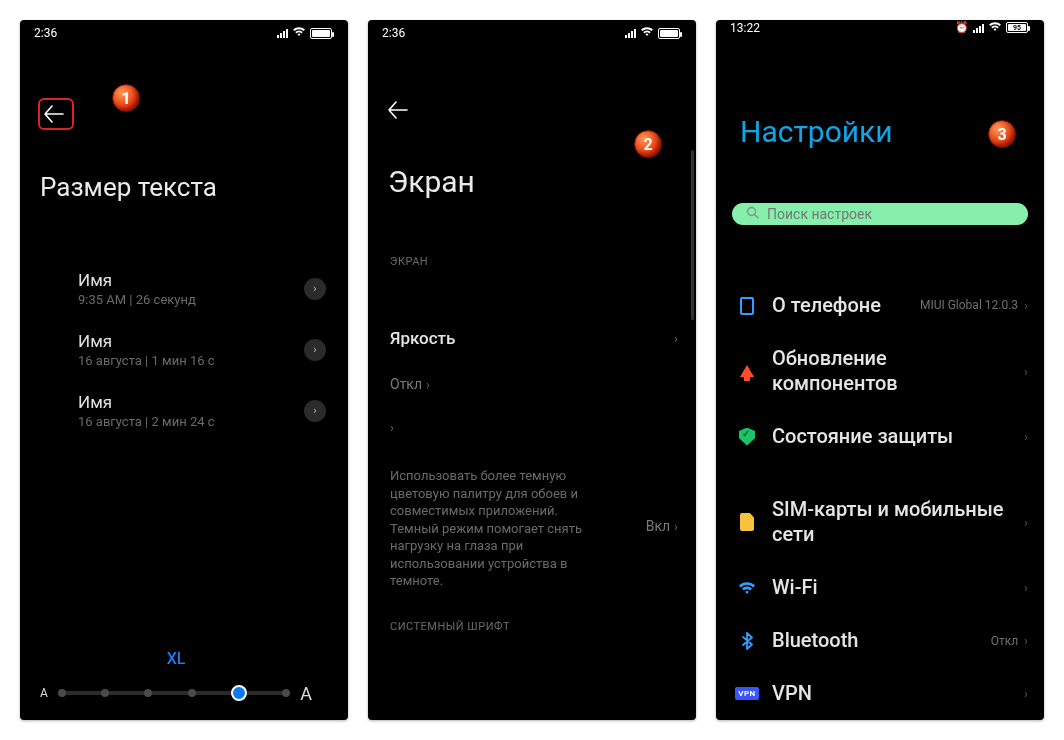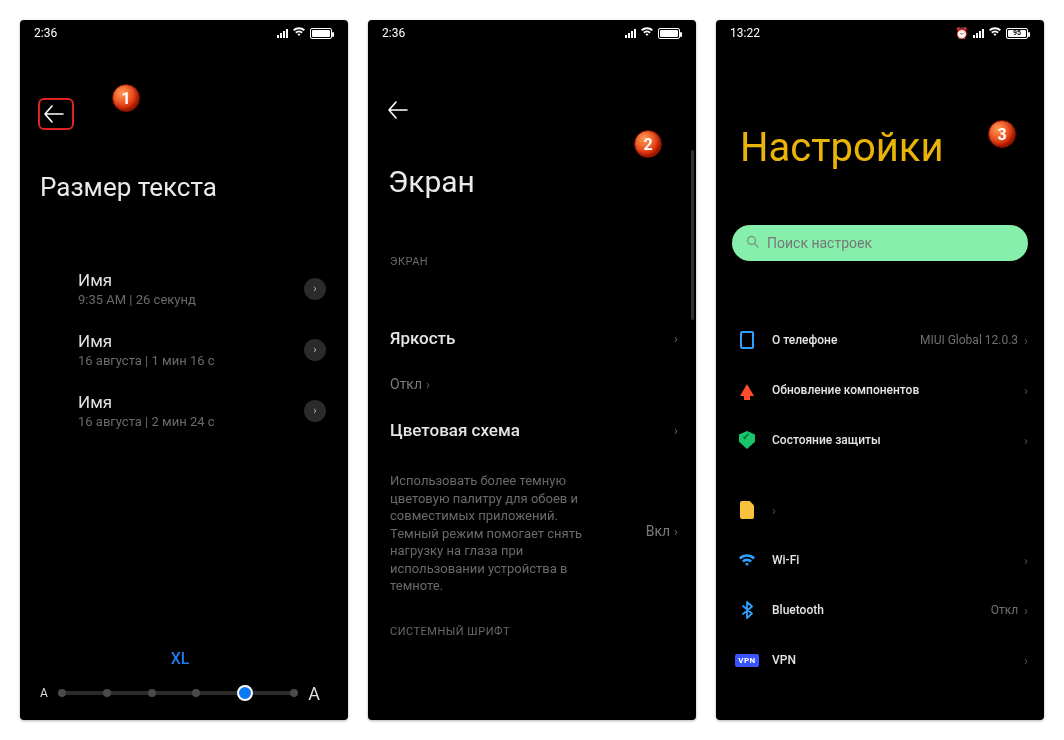--- a/index.html
+++ b/index.html
@@ -70,21 +70,21 @@
     padding: 12px 8px;
     margin-left: 36px;
   }
   .s1-item .txt .name { color:#e0e0e0; font-size:17px; }
   .s1-item .txt .sub { color:#6a6a6a; font-size:13px; margin-top:2px; }
   .chev-circle {
     width:22px; height:22px; border-radius:50%; background:#2b2b2b;
     display:flex; align-items:center; justify-content:center; color:#bbb; font-size:11px;
   }
   .s1-bottom {
-    position:absolute; bottom:16px; left:0; right:8px; padding: 0 20px;
+    position:absolute; bottom:16px; left:0; right:16px; padding: 0 20px;
   }
   .size-label { text-align:center; color:#1d7df0; font-size:16px; margin-bottom:14px; font-weight:500;}
   .slider-row { display:flex; align-items:center; gap:10px; }
   .slider-a-small { font-size:12px; color:#ddd; }
   .slider-a-big { font-size:18px; color:#ddd; }
   .slider-track {
     flex:1; height:22px; display:flex; align-items:center; justify-content:space-between;
     position:relative;
   }
   .slider-track::before {
@@ -101,36 +101,36 @@
   .s2-list { padding: 0 18px 0 22px; overflow:hidden; flex:1; }
   .s2-item { padding: 14px 0; display:flex; gap:10px; align-items:flex-start; }
   .s2-item .main { flex:1; }
   .s2-item .main .title { color:#e5e5e5; font-size:17px; font-weight:500; }
   .s2-item .main .desc { color:#6a6a6a; font-size:13px; line-height:1.35; margin-top:4px; max-width: 200px; }
   .s2-item .right { display:flex; align-items:center; gap:4px; color:#7a7a7a; font-size:14px; align-self:center;}
   .s2-item .right .chev { color:#666; font-size:13px; }
   .scrollbar2 { position:absolute; right:2px; top:130px; width:3px; height:170px; background:#333; border-radius:2px; }
 
   
-  .s3-title { font-size:40px; font-weight:400; color:#eab308; padding: 40px 24px 16px 24px; }
+  .s3-title { font-size:30px; font-weight:400; color:#0ea5e9; padding: 40px 24px 16px 24px; }
   .search-box {
     margin: 0 16px 16px 16px; background:#86efac; border-radius:18px; height:36px;
     display:flex; align-items:center; gap:8px; padding:0 14px; color:#777;
   }
   .search-box .mag { font-size:13px; opacity:0.7; }
   .search-box .ph { font-size:14px; }
   .s3-list { padding: 0 12px 0 16px; display:flex; flex-direction:column; }
   .s3-item {
     display:flex; align-items:center; gap:14px; padding: 14px 4px;
   }
   .s3-item .icon {
     width:22px; height:22px; display:flex; align-items:center; justify-content:center;
     font-size:14px;
   }
-  .s3-item .label { flex:1; color:#e5e5e5; font-size:12px; font-weight:500; line-height:1.25; }
+  .s3-item .label { flex:1; color:#e5e5e5; font-size:20px; font-weight:500; line-height:1.25; }
   .s3-item .right { display:flex; align-items:center; gap:6px; color:#707070; font-size:12px; }
   .s3-item .right .chev { color:#555; font-size:13px; }
   .spacer { height:20px; }
 
   .icon-square-blue { width:14px; height:18px; border:2px solid #2fa0ff; border-radius:2px; }
   .icon-arrow-up {
     width:0; height:0; border-left:7px solid transparent; border-right:7px solid transparent;
     border-bottom:12px solid #ff4d2e; position:relative;
   }
   .icon-arrow-up::after { content:""; position:absolute; left:-3px; top:11px; width:6px; height:5px; background:#ff4d2e; }
@@ -274,23 +274,20 @@
           <span class="chev">›</span>
         </div>
     </div>
     <div class="s2-item">
       <div class="right">
           <span>Откл</span>
           <span class="chev">›</span>
         </div>
     </div>
     <div class="s2-item">
-      <div class="main">
-          <div class="title">Цветовая схема</div>
-        </div>
       <div class="right">
           <span class="chev">›</span>
         </div>
     </div>
     <div class="s2-item">
       <div class="main">
         <div class="desc">Использовать более темную цветовую палитру для обоев и совместимых приложений. Темный режим помогает снять нагрузку на глаза при использовании устройства в темноте.</div>
       </div>
       <div class="right">
           <span>Вкл</span>
@@ -365,20 +362,21 @@
       <div class="label">Состояние защиты</div>
       <div class="right">
           <span class="chev">›</span>
         </div>
     </div>
     <div class="spacer"></div>
     <div class="s3-item">
       <div class="icon">
           <div class="icon-sim"></div>
         </div>
+      <div class="label">SIM-карты и мобильные сети</div>
       <div class="right">
           <span class="chev">›</span>
         </div>
     </div>
     <div class="s3-item">
       <div class="icon icon-wifi">
         <svg width="18" height="14" viewBox="0 0 18 14">
             <path d="M9 13 L11 10.8 A3 3 0 0 0 7 10.8 Z M4 7.6 A7.2 7.2 0 0 1 14 7.6 L12.2 9.5 A4.6 4.6 0 0 0 5.8 9.5 Z M1 4.5 A11.4 11.4 0 0 1 17 4.5 L15.2 6.4 A8.8 8.8 0 0 0 2.8 6.4 Z" fill="#2fa0ff"></path>
           </svg>
       </div>

